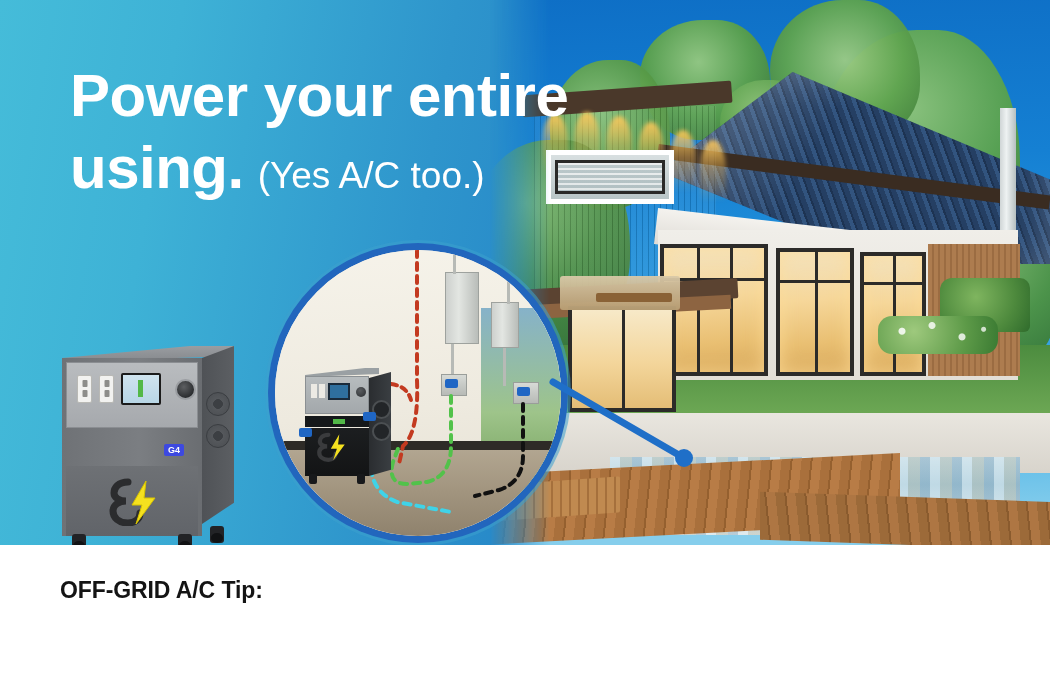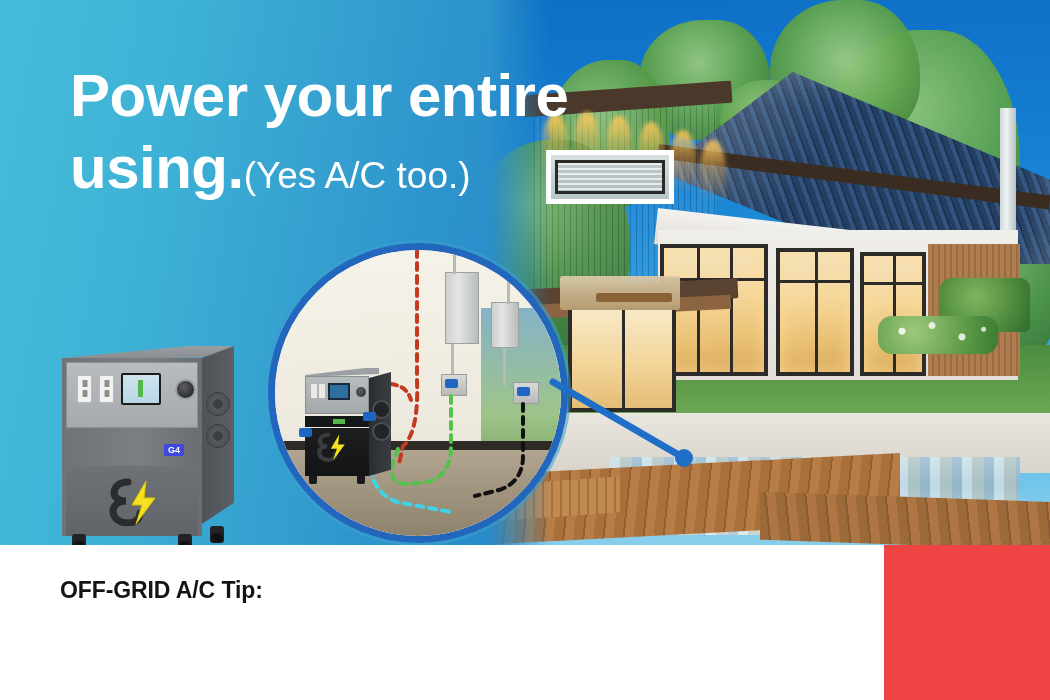--- a/index.html
+++ b/index.html
@@ -56,20 +56,21 @@
   .headline .line2 .big {
     font-size: 60px;
     font-weight: bold;
     line-height: 1.0;
     vertical-align: baseline;
   }
   .headline .line2 .sub {
     font-size: 37px;
     font-weight: normal;
     line-height: 1.0;
+    margin-left: 14px;
     vertical-align: baseline;
     letter-spacing: 0px;
   }
 
   
   .house-photo {
     position: absolute;
     right: 0;
     top: 0;
     width: 560px;
@@ -508,21 +509,21 @@
   .cib-bar::after{content:"";position:absolute;left:28px;top:3px;width:12px;height:5px;background:#52b848;}
   .cib-lower { position:absolute; left:4px; top:60px; width:64px; height:48px; background:linear-gradient(180deg,#1c1e20 0%,#131415 100%); }
   .cib-side { position:absolute; left:68px; top:4px; width:22px; height:104px; background:linear-gradient(90deg,#2a2d30 0%,#3a3e42 100%); clip-path: polygon(0 6px, 100% 0, 100% 94%, 0 100%); }
   .cib-fan { position:absolute; width:15px; height:15px; border-radius:50%; border:2px solid #4b4f52; background:#222528; }
   .cib-caster{ position:absolute; width:8px; height:10px; background:#18191b; border-radius:2px; top:106px; }
 
   
   .bottom {
     position: absolute;
     left: 0; top: 545px;
-    width: 884px; height: 155px;
+    width: 1050px; height: 155px;
     background: #ffffff;
     text-align: right;
   }
   .tip-title {
     position: absolute;
     left: 60px; top: 32px;
     font-size: 23px;
     font-weight: bold;
     color: #141414;
     letter-spacing: -0.1px;

